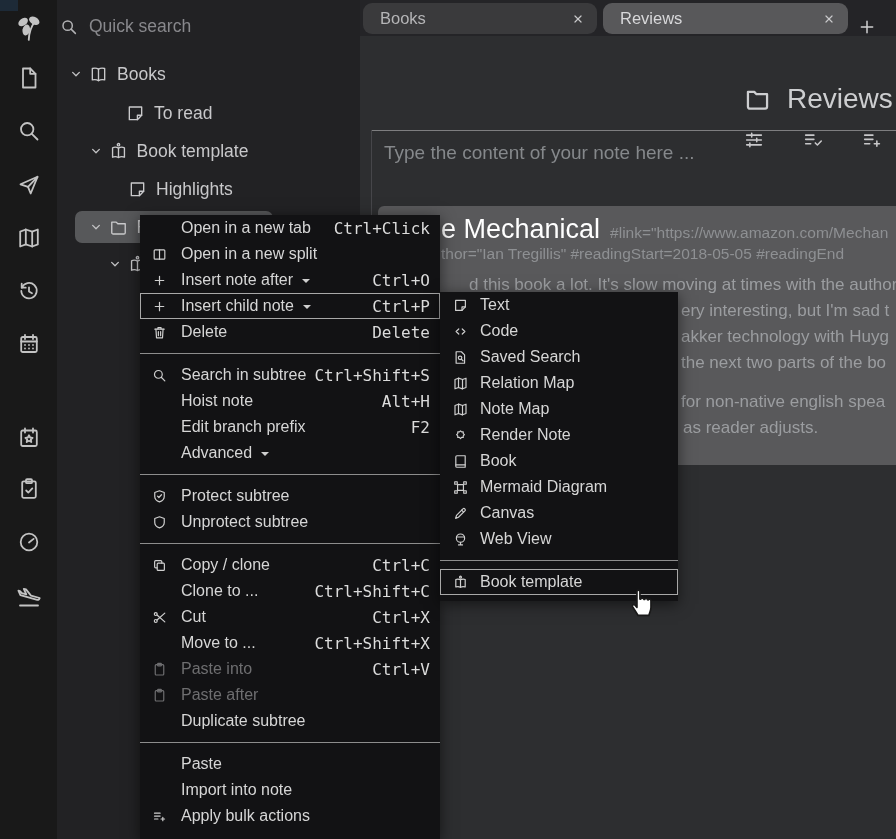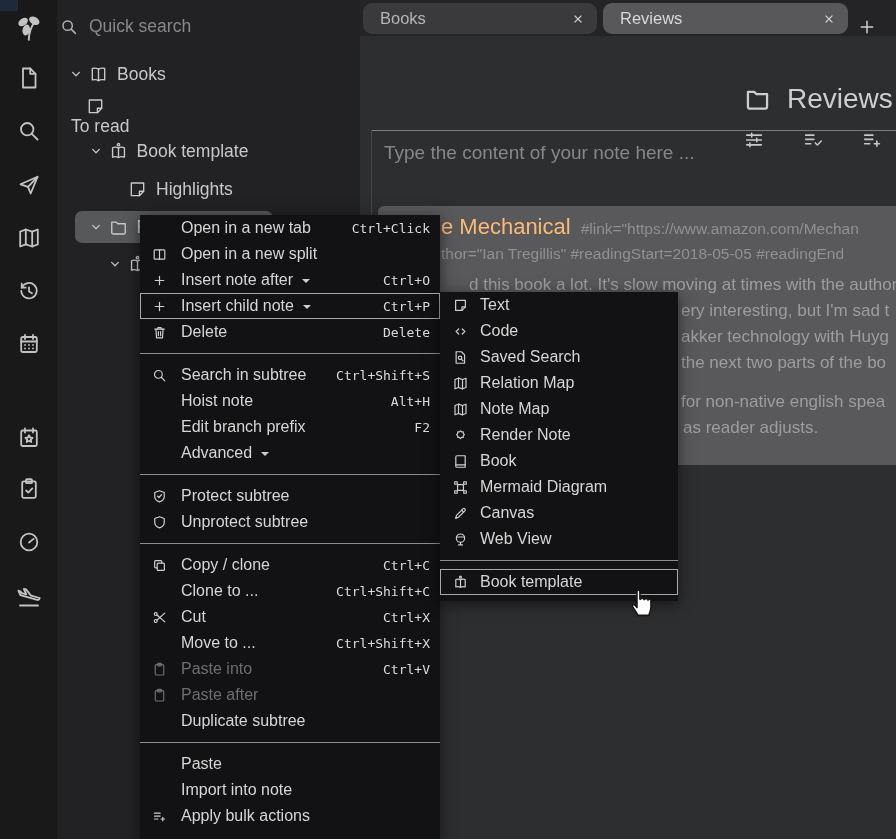--- a/index.html
+++ b/index.html
@@ -35,35 +35,35 @@
   #note-title{font-size:28px;}
   #ribbon{position:absolute;left:383px;top:93px;display:flex;gap:37px;color:#c8c8ca;z-index:1;}
   .ribbon-btn{cursor:pointer;display:flex;}
   #ribbon-divider{position:absolute;left:372px;top:130px;width:524px;height:1px;background:#7e7e80;z-index:1;}
   #placeholder{position:absolute;left:384px;top:142px;font-size:19px;color:#85888b;z-index:1;}
 
   
   #book-card{position:absolute;left:378px;top:206px;width:540px;height:259px;background:#59595b;border-radius:6px;z-index:3;}
   .card-line{position:absolute;white-space:nowrap;font-size:17px;color:#9b9da0;}
   #card-title-line{position:absolute;left:63px;top:8px;white-space:nowrap;}
-  .card-title{font-size:22px;color:#fdba74;}
+  .card-title{font-size:27px;color:#ffffff;}
   .card-attr{font-size:15.5px;color:#8e9093;margin-left:10px;}
   #card-attr-line{position:absolute;left:63px;top:39px;white-space:nowrap;font-size:15.5px;color:#8e9093;}
 
   
   .menu{position:absolute;background:#121214;z-index:10;box-shadow:0 3px 14px rgba(0,0,0,.55);}
   #context-menu{left:140px;top:215px;width:300px;height:624px;}
   #type-menu{left:440px;top:292px;width:238px;padding-bottom:6px;}
   .menu-item{height:26px;display:flex;align-items:center;padding:0 10px 0 12px;color:#d6d6d6;font-size:16px;
     box-sizing:border-box;cursor:pointer;white-space:nowrap;}
   #type-menu .menu-item{padding-left:13px;}
   .mi-icon{width:29px;flex:0 0 29px;display:flex;color:#cfcfcf;}
   #type-menu .mi-icon{width:27px;flex:0 0 27px;}
   .mi-caret{width:0;height:0;border:4.5px solid transparent;border-top-color:#cfcfcf;margin:5px 0 0 9px;}
-  .mi-short{margin-left:auto;font-family:"DejaVu Sans Mono",monospace;font-size:13px;color:#dcdcdc;}
+  .mi-short{margin-left:auto;font-family:"DejaVu Sans Mono",monospace;font-size:16px;color:#dcdcdc;}
   .menu-sep{height:1px;background:#8d8d8d;margin:8px 0;}
   .menu-item.hl{outline:1px solid #a8a8a8;outline-offset:-1px;}
   .menu-item.disabled{color:#6e6e70;cursor:default;}
   .menu-item.disabled .mi-icon{color:#6e6e70;}
 
   #cursor{position:absolute;left:627px;top:582px;z-index:20;}
 </style>
 </head>
 <body>
 <div id="stage">
@@ -164,21 +164,21 @@
             </svg>
           </span>
           <span class="t-icon">
             <svg width="19" height="19" viewBox="0 0 24 24" fill="none" stroke="currentColor" stroke-width="1.7" stroke-linecap="round" stroke-linejoin="round">
               <path d="M12 5.2C9.9 3.9 7.3 3.7 4.2 4.4v14.4c3.1-.7 5.7-.5 7.8 1 2.1-1.5 4.7-1.7 7.8-1V4.4c-3.1-.7-5.7-.5-7.8.8z"></path>
               <path d="M12 5.2v14.6"></path>
             </svg>
           </span>
           <span>Books</span>
         </div>
-        <div class="tree-row" style="left: 14px; top: 97px; flex-direction: column;">
+        <div class="tree-row" style="left: 48px; top: 97px;">
           <span class="chev-slot"></span>
           <span class="t-icon">
             <svg width="19" height="19" viewBox="0 0 24 24" fill="none" stroke="currentColor" stroke-width="1.7" stroke-linecap="round" stroke-linejoin="round">
               <path d="M4.2 3.8h15.6v10.4l-5.4 5.6H4.2z"></path>
               <path d="M14.4 19.8v-5.6h5.4"></path>
             </svg>
           </span>
           <span>To read</span>
         </div>
         <div class="tree-row" style="left: 30.5px; top: 135px;">

